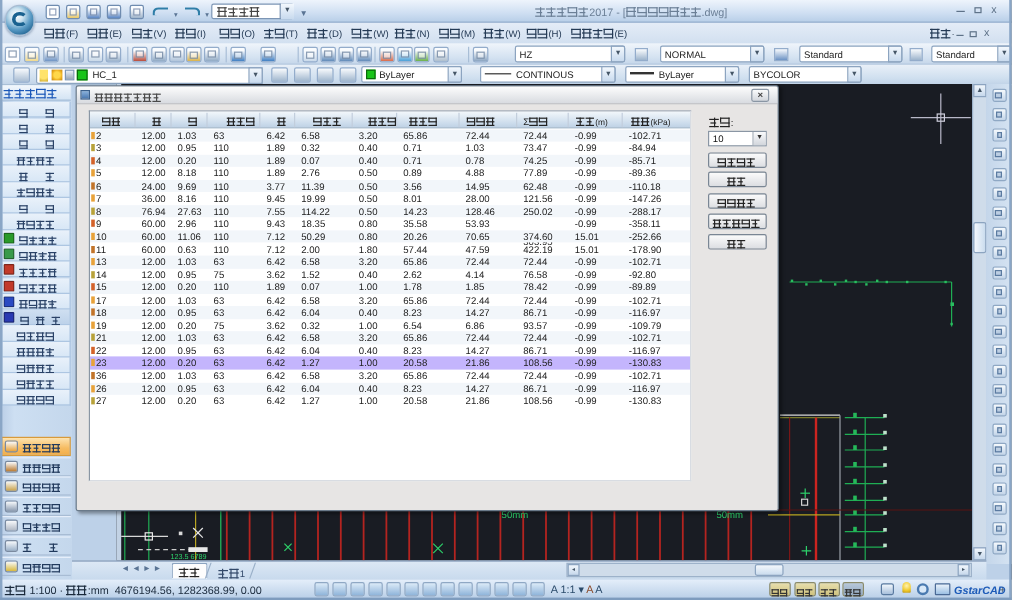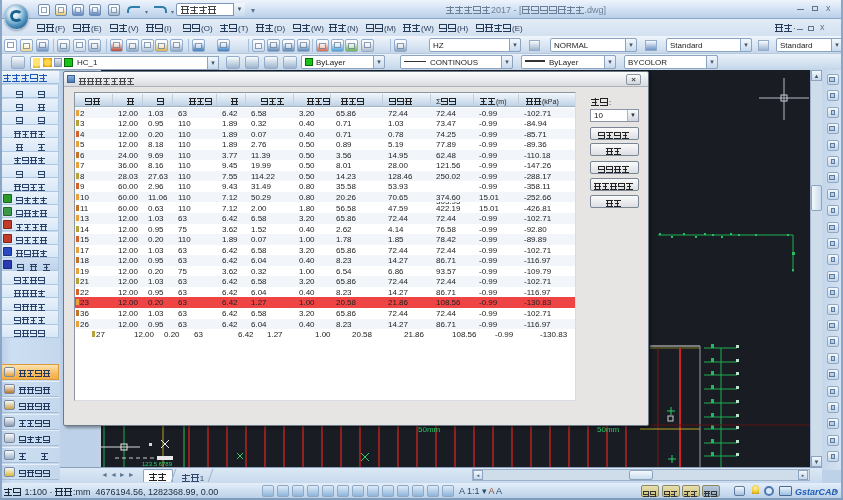--- a/index.html
+++ b/index.html
@@ -465,21 +465,21 @@
 <div class="abs" style="left:75px;top:139.2px;width:500px;height:10.5px;font-size:8px;color:#222;">
     <span class="abs" style="left:1px;top:2px;width:3px;height:6px;background:#e8a23a"></span>
     <span class="abs" style="left:5px;top:1px">5</span>
     <span class="abs" style="left:43px;top:1px">12.00</span>
     <span class="abs" style="left:73px;top:1px">8.18</span>
     <span class="abs" style="left:103px;top:1px">110</span>
     <span class="abs" style="left:147px;top:1px">1.89</span>
     <span class="abs" style="left:176px;top:1px">2.76</span>
     <span class="abs" style="left:224px;top:1px">0.50</span>
     <span class="abs" style="left:261px;top:1px">0.89</span>
-    <span class="abs" style="left:313px;top:1px">5.19</span>
+    <span class="abs" style="left:313px;top:1px">4.88</span>
     <span class="abs" style="left:361px;top:1px">77.89</span>
     <span class="abs" style="left:404px;top:1px">-0.99</span>
     <span class="abs" style="left:449px;top:1px">-89.36</span>
   </div>
 <div class="abs" style="left:75px;top:149.7px;width:500px;height:10.5px;font-size:8px;color:#222;background:#f2f6fa;">
     <span class="abs" style="left:1px;top:2px;width:3px;height:6px;background:#c2742a"></span>
     <span class="abs" style="left:5px;top:1px">6</span>
     <span class="abs" style="left:43px;top:1px">24.00</span>
     <span class="abs" style="left:73px;top:1px">9.69</span>
     <span class="abs" style="left:103px;top:1px">110</span>
@@ -503,40 +503,40 @@
     <span class="abs" style="left:224px;top:1px">0.50</span>
     <span class="abs" style="left:261px;top:1px">8.01</span>
     <span class="abs" style="left:313px;top:1px">28.00</span>
     <span class="abs" style="left:361px;top:1px">121.56</span>
     <span class="abs" style="left:404px;top:1px">-0.99</span>
     <span class="abs" style="left:449px;top:1px">-147.26</span>
   </div>
 <div class="abs" style="left:75px;top:170.8px;width:500px;height:10.5px;font-size:8px;color:#222;background:#f2f6fa;">
     <span class="abs" style="left:1px;top:2px;width:3px;height:6px;background:#b8a23a"></span>
     <span class="abs" style="left:5px;top:1px">8</span>
-    <span class="abs" style="left:43px;top:1px">28.03</span>
+    <span class="abs" style="left:43px;top:1px">76.94</span>
     <span class="abs" style="left:73px;top:1px">27.63</span>
     <span class="abs" style="left:103px;top:1px">110</span>
     <span class="abs" style="left:147px;top:1px">7.55</span>
     <span class="abs" style="left:176px;top:1px">114.22</span>
     <span class="abs" style="left:224px;top:1px">0.50</span>
     <span class="abs" style="left:261px;top:1px">14.23</span>
     <span class="abs" style="left:313px;top:1px">128.46</span>
     <span class="abs" style="left:361px;top:1px">250.02</span>
     <span class="abs" style="left:404px;top:1px">-0.99</span>
     <span class="abs" style="left:449px;top:1px">-288.17</span>
   </div>
 <div class="abs" style="left:75px;top:181.4px;width:500px;height:10.5px;font-size:8px;color:#222;">
     <span class="abs" style="left:1px;top:2px;width:3px;height:6px;background:#d4622a"></span>
     <span class="abs" style="left:5px;top:1px">9</span>
     <span class="abs" style="left:43px;top:1px">60.00</span>
     <span class="abs" style="left:73px;top:1px">2.96</span>
     <span class="abs" style="left:103px;top:1px">110</span>
     <span class="abs" style="left:147px;top:1px">9.43</span>
-    <span class="abs" style="left:176px;top:1px">31.49</span>
+    <span class="abs" style="left:176px;top:1px">18.35</span>
     <span class="abs" style="left:224px;top:1px">0.80</span>
     <span class="abs" style="left:261px;top:1px">35.58</span>
     <span class="abs" style="left:313px;top:1px">53.93</span>
     <span class="abs" style="left:361px;top:16px">303.95</span>
     <span class="abs" style="left:404px;top:1px">-0.99</span>
     <span class="abs" style="left:449px;top:1px">-358.11</span>
   </div>
 <div class="abs" style="left:75px;top:191.9px;width:500px;height:10.5px;font-size:8px;color:#222;background:#f2f6fa;">
     <span class="abs" style="left:1px;top:2px;width:3px;height:6px;background:#e8a23a"></span>
     <span class="abs" style="left:5px;top:1px">10</span>
@@ -554,25 +554,25 @@
   </div>
 <div class="abs" style="left:75px;top:202.5px;width:500px;height:10.5px;font-size:8px;color:#222;">
     <span class="abs" style="left:1px;top:2px;width:3px;height:6px;background:#c2742a"></span>
     <span class="abs" style="left:5px;top:1px">11</span>
     <span class="abs" style="left:43px;top:1px">60.00</span>
     <span class="abs" style="left:73px;top:1px">0.63</span>
     <span class="abs" style="left:103px;top:1px">110</span>
     <span class="abs" style="left:147px;top:1px">7.12</span>
     <span class="abs" style="left:176px;top:1px">2.00</span>
     <span class="abs" style="left:224px;top:1px">1.80</span>
-    <span class="abs" style="left:261px;top:1px">56.58</span>
+    <span class="abs" style="left:261px;top:1px">57.44</span>
     <span class="abs" style="left:313px;top:1px">47.59</span>
     <span class="abs" style="left:361px;top:1px">422.19</span>
     <span class="abs" style="left:404px;top:1px">15.01</span>
-    <span class="abs" style="left:449px;top:1px">-426.81</span>
+    <span class="abs" style="left:449px;top:1px">-178.90</span>
   </div>
 <div class="abs" style="left:75px;top:213.0px;width:500px;height:10.5px;font-size:8px;color:#222;background:#f2f6fa;">
     <span class="abs" style="left:1px;top:2px;width:3px;height:6px;background:#e8a23a"></span>
     <span class="abs" style="left:5px;top:1px">13</span>
     <span class="abs" style="left:43px;top:1px">12.00</span>
     <span class="abs" style="left:73px;top:1px">1.03</span>
     <span class="abs" style="left:103px;top:1px">63</span>
     <span class="abs" style="left:147px;top:1px">6.42</span>
     <span class="abs" style="left:176px;top:1px">6.58</span>
     <span class="abs" style="left:224px;top:1px">3.20</span>
@@ -680,21 +680,21 @@
     <span class="abs" style="left:103px;top:1px">63</span>
     <span class="abs" style="left:147px;top:1px">6.42</span>
     <span class="abs" style="left:176px;top:1px">6.04</span>
     <span class="abs" style="left:224px;top:1px">0.40</span>
     <span class="abs" style="left:261px;top:1px">8.23</span>
     <span class="abs" style="left:313px;top:1px">14.27</span>
     <span class="abs" style="left:361px;top:1px">86.71</span>
     <span class="abs" style="left:404px;top:1px">-0.99</span>
     <span class="abs" style="left:449px;top:1px">-116.97</span>
   </div>
-<div class="abs" style="left:75px;top:297.4px;width:500px;height:10.5px;font-size:8px;color:#222;background:#ef4444;">
+<div class="abs" style="left:75px;top:297.4px;width:500px;height:10.5px;font-size:8px;color:#222;background:#c4b5fd;">
     <span class="abs" style="left:1px;top:2px;width:3px;height:6px;background:#e8a23a"></span>
     <span class="abs" style="left:5px;top:1px">23</span>
     <span class="abs" style="left:43px;top:1px">12.00</span>
     <span class="abs" style="left:73px;top:1px">0.20</span>
     <span class="abs" style="left:103px;top:1px">63</span>
     <span class="abs" style="left:147px;top:1px">6.42</span>
     <span class="abs" style="left:176px;top:1px">1.27</span>
     <span class="abs" style="left:224px;top:1px">1.00</span>
     <span class="abs" style="left:261px;top:1px">20.58</span>
     <span class="abs" style="left:313px;top:1px">21.86</span>
@@ -725,21 +725,21 @@
     <span class="abs" style="left:103px;top:1px">63</span>
     <span class="abs" style="left:147px;top:1px">6.42</span>
     <span class="abs" style="left:176px;top:1px">6.04</span>
     <span class="abs" style="left:224px;top:1px">0.40</span>
     <span class="abs" style="left:261px;top:1px">8.23</span>
     <span class="abs" style="left:313px;top:1px">14.27</span>
     <span class="abs" style="left:361px;top:1px">86.71</span>
     <span class="abs" style="left:404px;top:1px">-0.99</span>
     <span class="abs" style="left:449px;top:1px">-116.97</span>
   </div>
-<div class="abs" style="left:75px;top:329.1px;width:580px;height:10.5px;font-size:8px;color:#222;margin-left:16px;">
+<div class="abs" style="left:75px;top:329.1px;width:580px;height:10.5px;font-size:8px;color:#222;">
     <span class="abs" style="left:1px;top:2px;width:3px;height:6px;background:#b8a23a"></span>
     <span class="abs" style="left:5px;top:1px">27</span>
     <span class="abs" style="left:43px;top:1px">12.00</span>
     <span class="abs" style="left:73px;top:1px">0.20</span>
     <span class="abs" style="left:103px;top:1px">63</span>
     <span class="abs" style="left:147px;top:1px">6.42</span>
     <span class="abs" style="left:176px;top:1px">1.27</span>
     <span class="abs" style="left:224px;top:1px">1.00</span>
     <span class="abs" style="left:261px;top:1px">20.58</span>
     <span class="abs" style="left:313px;top:1px">21.86</span>

